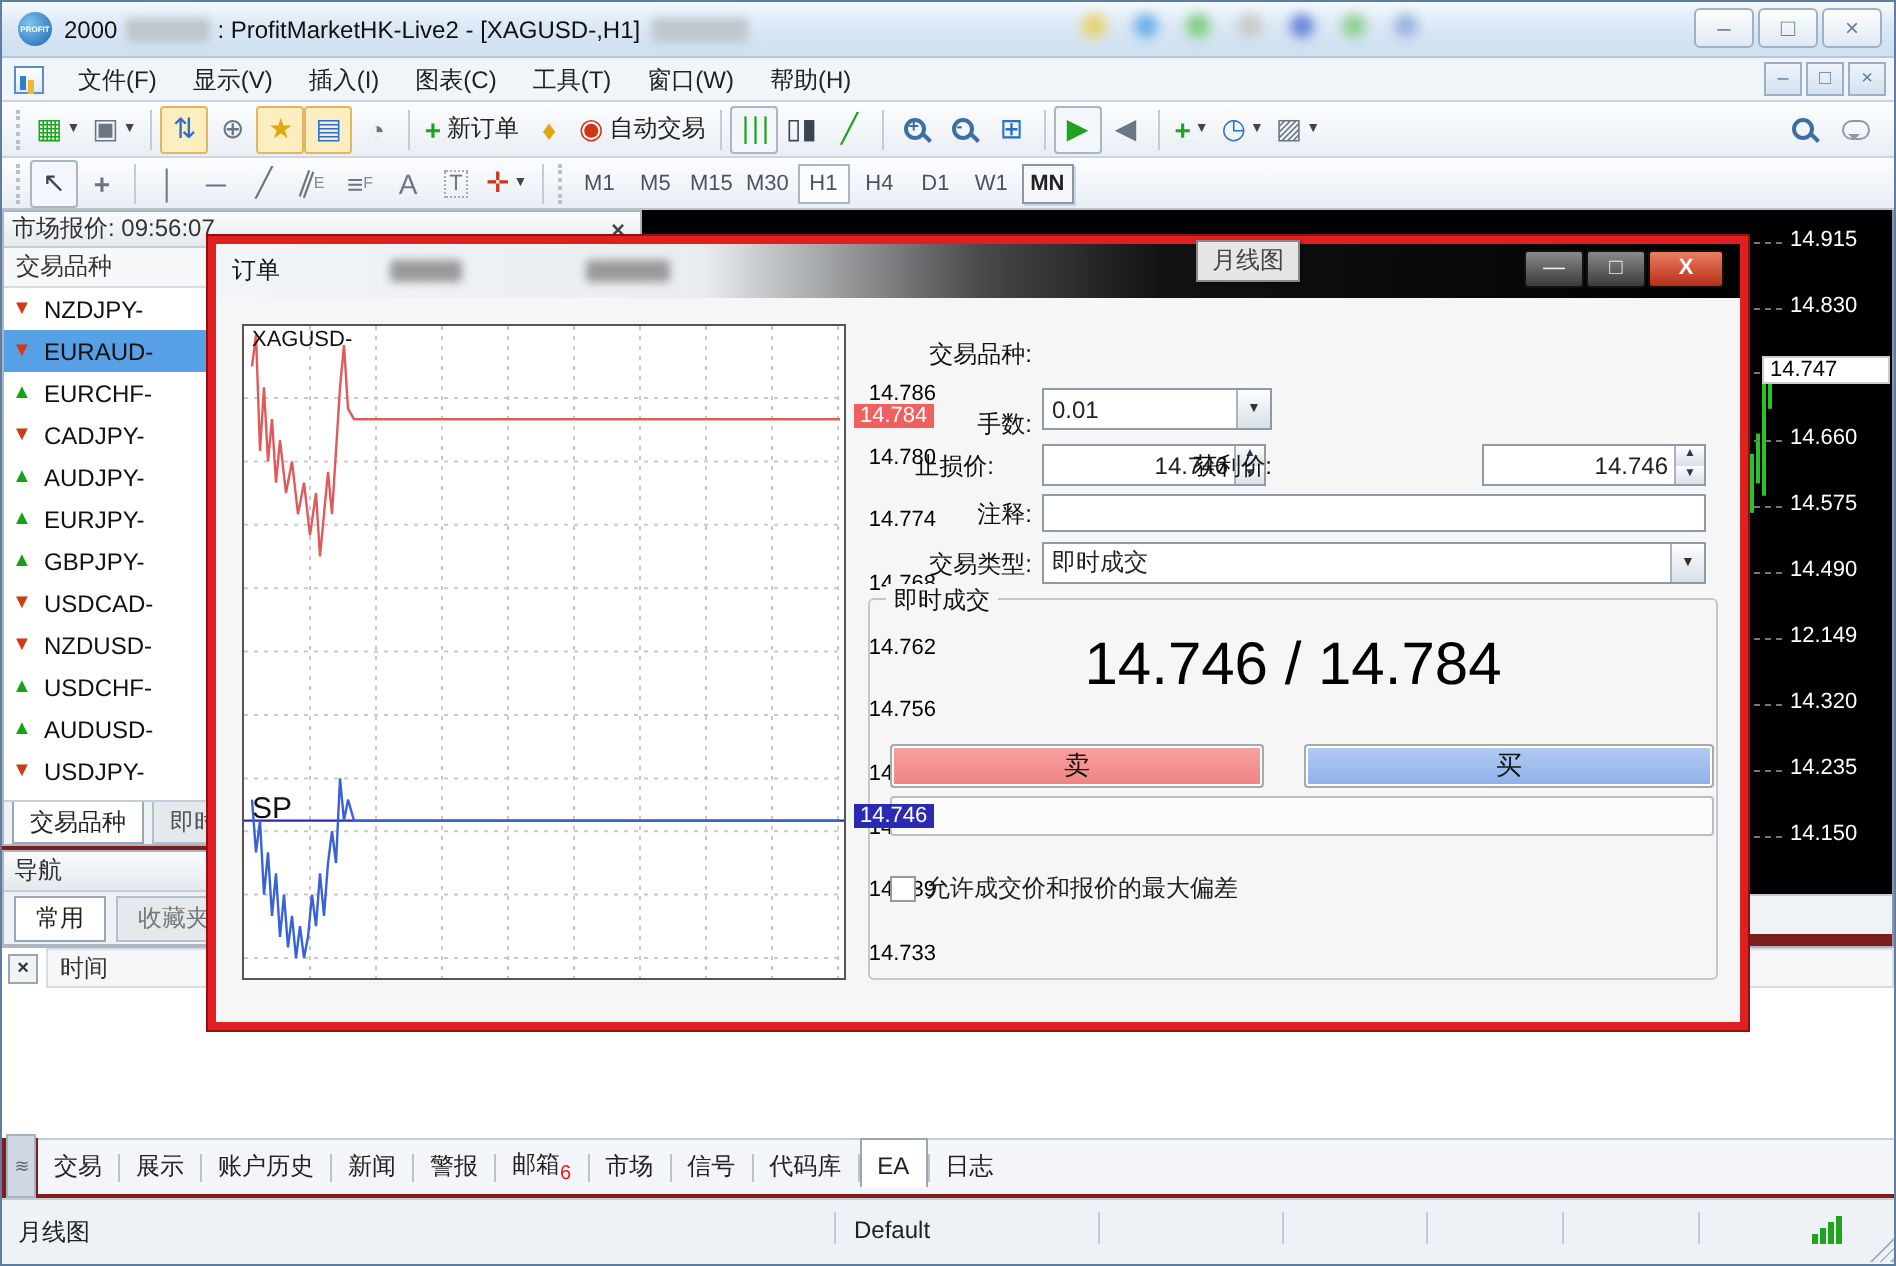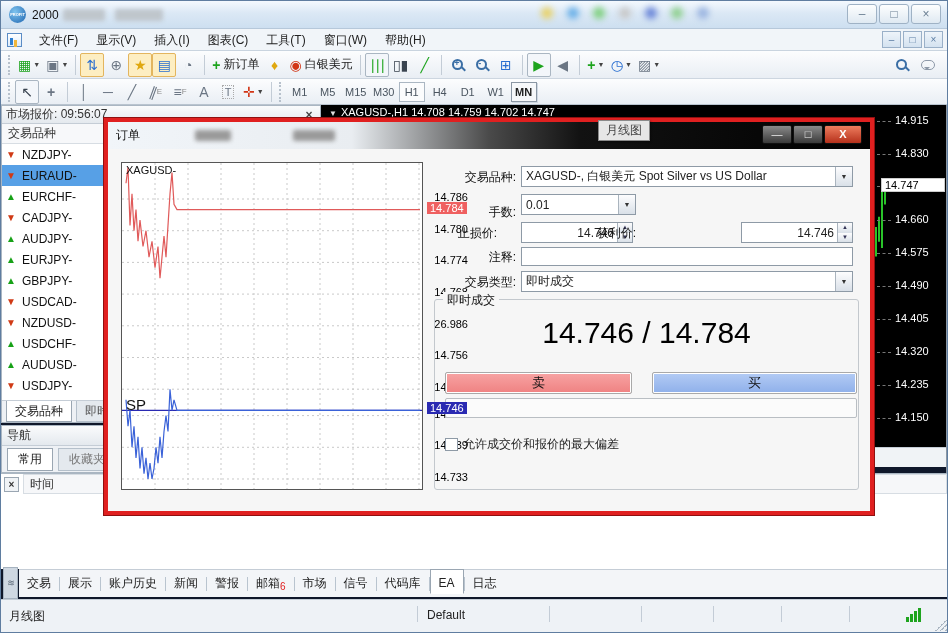--- a/index.html
+++ b/index.html
@@ -1,18 +1,18 @@
 <!DOCTYPE html>
 <html><head>
 <meta charset="utf-8">
 <style>
   * { margin:0; padding:0; box-sizing:border-box; }
   html,body { width:948px; height:633px; }
   body { font-family:"Liberation Sans","DejaVu Sans",sans-serif; font-size:12px; color:#222; }
-  #win { position:relative; width:948px; height:633px; background:#0f172a; border:1px solid #5f7da0; overflow:hidden;padding-left:42px; }
+  #win { position:relative; width:948px; height:633px; background:#7f1d1d; border:1px solid #5f7da0; overflow:hidden;padding-left:42px; }
 
   
   .titlebar { position:absolute; left:0; top:0; width:948px; height:28px;
     background:linear-gradient(#f4f9fe,#dbe8f5 45%,#cddff0); display:flex; align-items:center; border-bottom:1px solid #b6c8da;}
   .logo { width:17px; height:17px; border-radius:50%; background:radial-gradient(circle at 35% 35%, #7fc4ef, #1c64b0); color:#fff;
     font-size:4px; display:flex; align-items:center; justify-content:center; margin:0 6px 0 8px; font-weight:bold;}
   .title-text { font-size:12px; color:#111; }
   .redact { display:inline-block; background:#bfc6cc; filter:blur(2px); border-radius:2px; vertical-align:middle; }
   .tray-blur { position:absolute; top:6px; height:14px; display:flex; gap:14px; }
   .tray-dot { width:12px; height:12px; border-radius:50%; filter:blur(3px); }
@@ -146,20 +146,21 @@
 </style>
 </head>
 <body>
 
 <div id="win">
 
   <div class="titlebar">
     <div class="logo">PROFIT</div>
     <span class="title-text">2000</span>
     <span class="redact" style="width:42px;height:12px;margin:0 4px;"></span>
+    <span class="title-text">: ProfitMarketHK-Live2 - [XAGUSD-,H1]</span>
     <span class="redact" style="width:48px;height:12px;margin:0 6px;"></span>
     <div class="tray-blur" style="left:540px;">
       <span class="tray-dot" style="background:#e8d26a;"></span>
       <span class="tray-dot" style="background:#6ab0e8;"></span>
       <span class="tray-dot" style="background:#7fd07f;"></span>
       <span class="tray-dot" style="background:#c8c8c8;"></span>
       <span class="tray-dot" style="background:#6a86d8;"></span>
       <span class="tray-dot" style="background:#8fd08f;"></span>
       <span class="tray-dot" style="background:#9ab4e0;"></span>
     </div>
@@ -217,21 +218,21 @@
     <div class="tb-sep"></div>
     <div class="tb-btn">
         <span class="g-green" style="font-weight:bold;">+</span>
         <span class="tb-label">新订单</span>
       </div>
     <div class="tb-btn">
         <span class="g-yellow">♦</span>
       </div>
     <div class="tb-btn">
         <span class="g-red">◉</span>
-        <span class="tb-label">白银美元</span>
+        <span class="tb-label">自动交易</span>
       </div>
     <div class="tb-sep"></div>
     <div class="tb-btn pressed">
         <span class="g-green" style="letter-spacing:-2px;">∣∣∣</span>
       </div>
     <div class="tb-btn">
         <span class="g-dark">▯▮</span>
       </div>
     <div class="tb-btn">
         <span class="g-green">╱</span>
@@ -321,21 +322,20 @@
         <div class="tf-btn">M30</div>
         <div class="tf-btn pressed">H1</div>
         <div class="tf-btn">H4</div>
         <div class="tf-btn">D1</div>
         <div class="tf-btn">W1</div>
         <div class="tf-btn hover">MN</div>
       </div>
   </div>
 
   <div class="chart-win">
-    <div class="chart-info"><span class="caret">▼</span><span>XAGUSD-,H1  14.708 14.759 14.702 14.747</span></div>
     <div class="axis-line"></div>
     <svg id="main-candles" width="626" height="342" style="position:absolute;left:0;top:0;">
         <line x1="546" y1="123.5" x2="546" y2="142.9" stroke="#29c329" stroke-width="2"></line>
         <line x1="549" y1="127.4" x2="549" y2="149.5" stroke="#29c329" stroke-width="2"></line>
         <line x1="552" y1="119.6" x2="552" y2="141.3" stroke="#29c329" stroke-width="2"></line>
         <line x1="555" y1="121.9" x2="555" y2="151.4" stroke="#29c329" stroke-width="2"></line>
         <line x1="558" y1="111.8" x2="558" y2="136.7" stroke="#29c329" stroke-width="2"></line>
         <line x1="561" y1="79.2" x2="561" y2="142.9" stroke="#29c329" stroke-width="2"></line>
         <line x1="564" y1="77.3" x2="564" y2="99.4" stroke="#29c329" stroke-width="2"></line>
       </svg>
@@ -346,21 +346,21 @@
         <span class="axis-label" style="top: 41.98px;">14.830</span>
         <span class="axis-dash" style="top: 81.184px;"></span>
         <span class="axis-label" style="top: 74.184px;">14.747</span>
         <span class="axis-dash" style="top: 114.94px;"></span>
         <span class="axis-label" style="top: 107.94px;">14.660</span>
         <span class="axis-dash" style="top: 147.92px;"></span>
         <span class="axis-label" style="top: 140.92px;">14.575</span>
         <span class="axis-dash" style="top: 180.9px;"></span>
         <span class="axis-label" style="top: 173.9px;">14.490</span>
         <span class="axis-dash" style="top: 213.88px;"></span>
-        <span class="axis-label" style="top: 206.88px;">14.405</span>
+        <span class="axis-label" style="top: 206.88px;">12.149</span>
         <span class="axis-dash" style="top: 246.86px;"></span>
         <span class="axis-label" style="top: 239.86px;">14.320</span>
         <span class="axis-dash" style="top: 279.84px;"></span>
         <span class="axis-label" style="top: 272.84px;">14.235</span>
         <span class="axis-dash" style="top: 312.82px;"></span>
         <span class="axis-label" style="top: 305.82px;">14.150</span>
         <span class="cur-price" style="top: 73.184px;">14.747</span>
       </div>
     <div class="time-label">3:00</div>
   </div>
@@ -484,35 +484,31 @@
             <polyline points="4,20.2 6,4.3 8,62.4 10,30.7 12,67.7 14,46.6 16,78.3 18,57.1 21,83.5 24,67.7 27,94.1 30,78.3 33,104.7 36,83.5 38,115.2 40,94.1 42,73.0 44,94.1 46,62.4 48,30.7 50,9.6 52,41.3 55,46.6 298,46.6" fill="none" stroke="#e05a5a" stroke-width="1.2"></polyline>
             <line x1="0" y1="247.3199999999955" x2="300" y2="247.3199999999955" stroke="#2a2ab2" stroke-width="1.2"></line>
             <polyline points="4,236.8 6,263.2 8,247.3 10,284.3 12,263.2 14,294.9 16,273.7 18,305.4 20,284.3 22,310.7 24,294.9 26,316.0 28,300.1 30,316.0 32,305.4 34,284.3 36,300.1 38,273.7 40,294.9 42,268.5 44,252.6 46,268.5 48,226.2 50,247.3 52,236.8 55,247.3 298,247.3" fill="none" stroke="#3a62d8" stroke-width="1.2"></polyline>
           </svg>
       </div>
       <div class="tick-axis" id="tick-axis">
           <span class="tick-lab" style="top: 29px;">14.786</span>
           <span class="tick-lab" style="top: 60.698px;">14.780</span>
           <span class="tick-lab" style="top: 92.396px;">14.774</span>
           <span class="tick-lab" style="top: 124.094px;">14.768</span>
-          <span class="tick-lab" style="top: 155.792px;">26.986</span>
+          <span class="tick-lab" style="top: 155.792px;">14.762</span>
           <span class="tick-lab" style="top: 187.49px; text-align: center;">14.756</span>
           <span class="tick-lab" style="top: 219.188px;">14.750</span>
           <span class="tick-lab" style="top: 245.603px;">14.745</span>
           <span class="tick-lab" style="top: 277.301px;">14.739</span>
           <span class="tick-lab" style="top: 308.999px;">14.733</span>
           <span class="tick-badge badge-ask" style="top: 39.566px;">14.784</span>
           <span class="tick-badge badge-bid" style="top: 240.32px;">14.746</span>
         </div>
 
       <div class="frm-label" style="left:313px;top:20px;">交易品种:</div>
-      <div class="combo" style="left:413px;top:17px;width:332px;">
-        <span>XAGUSD-, 白银美元 Spot Silver vs US Dollar</span>
-          <span class="dd">▼</span>
-      </div>
       <div class="frm-label" style="left:313px;top:55px;">手数:</div>
       <div class="combo" style="left:413px;top:45px;width:115px;">
         <span>0.01</span>
           <span class="dd">▼</span>
       </div>
       <div class="frm-label" style="left:294px;top:76px;">止损价:</div>
       <div class="spin" style="left:413px;top:73px;">
         <span class="val">14.746</span>
         <span class="ud">
             <span>▲</span>

